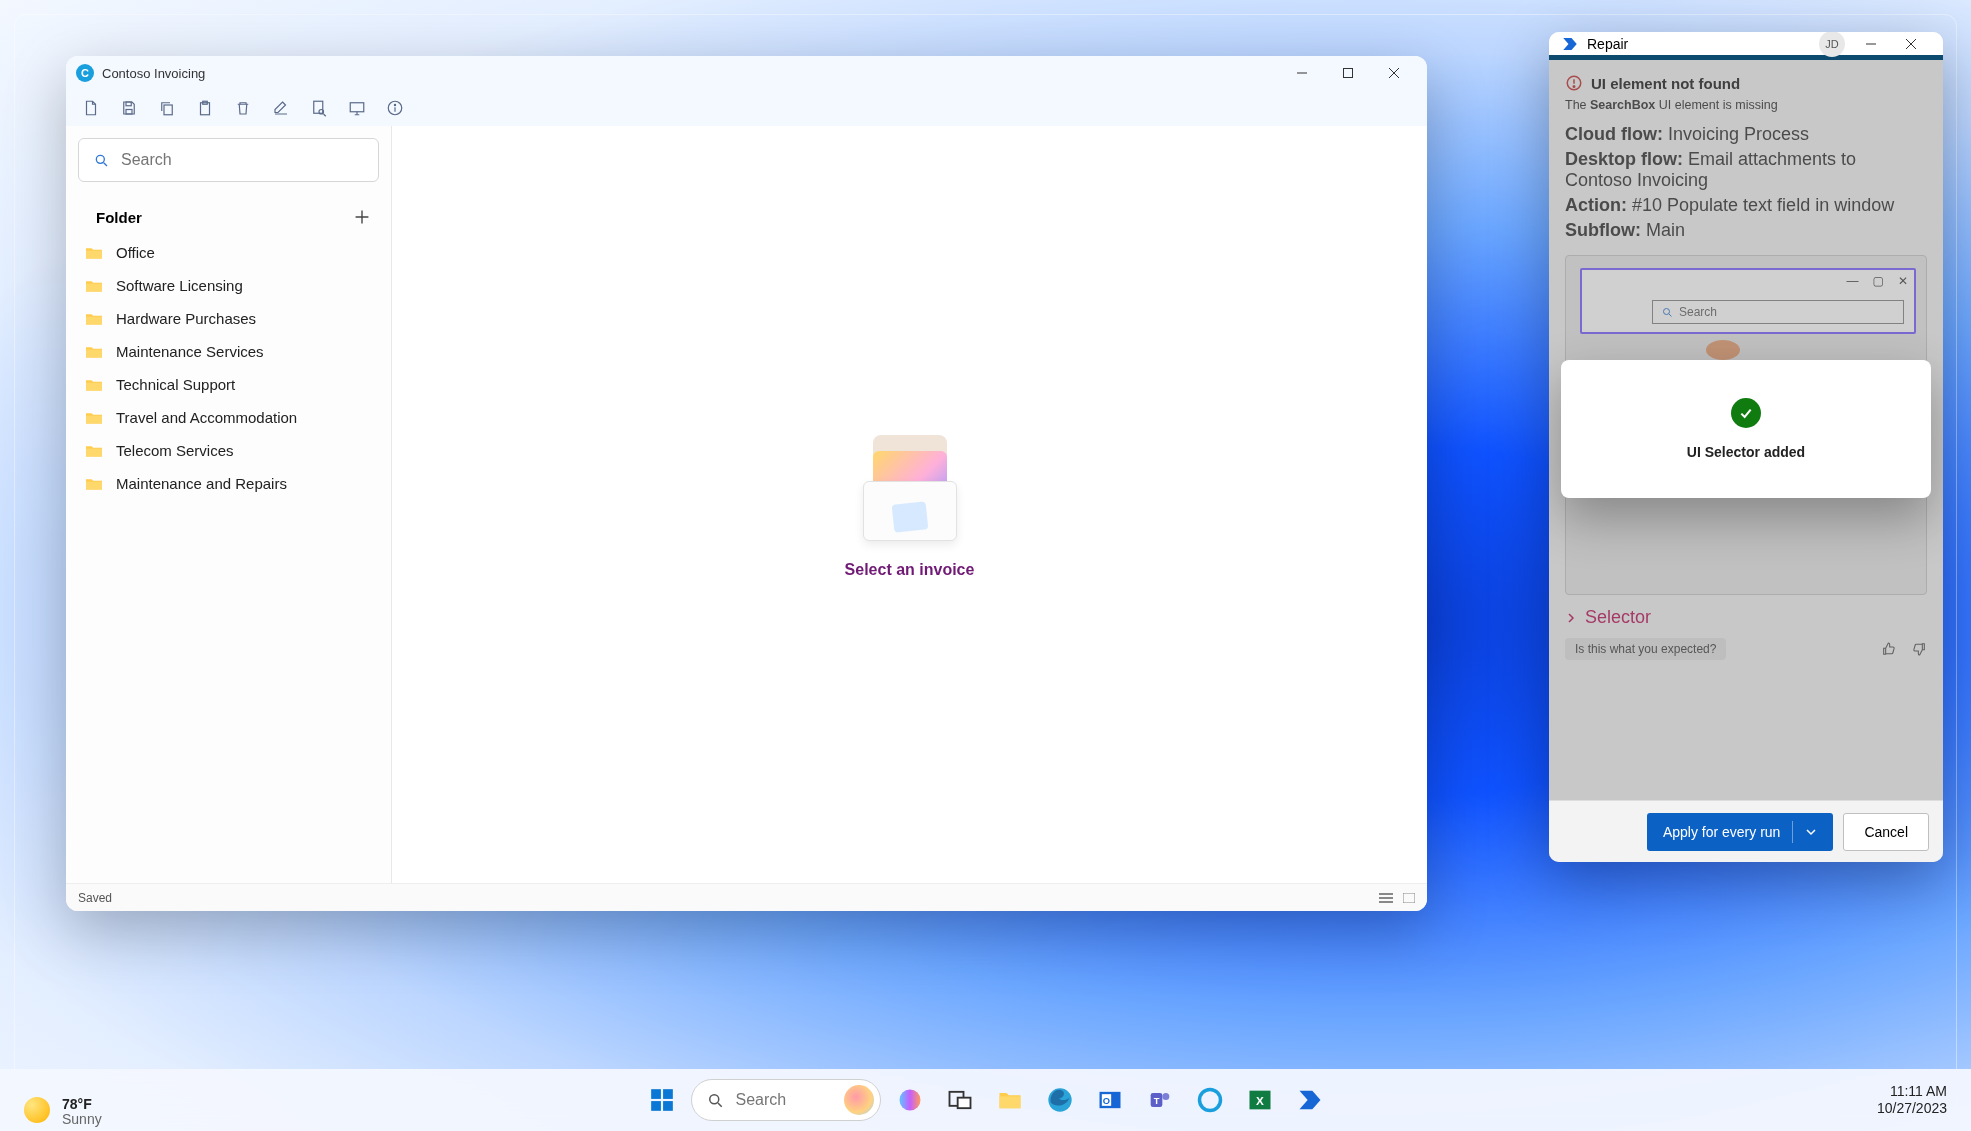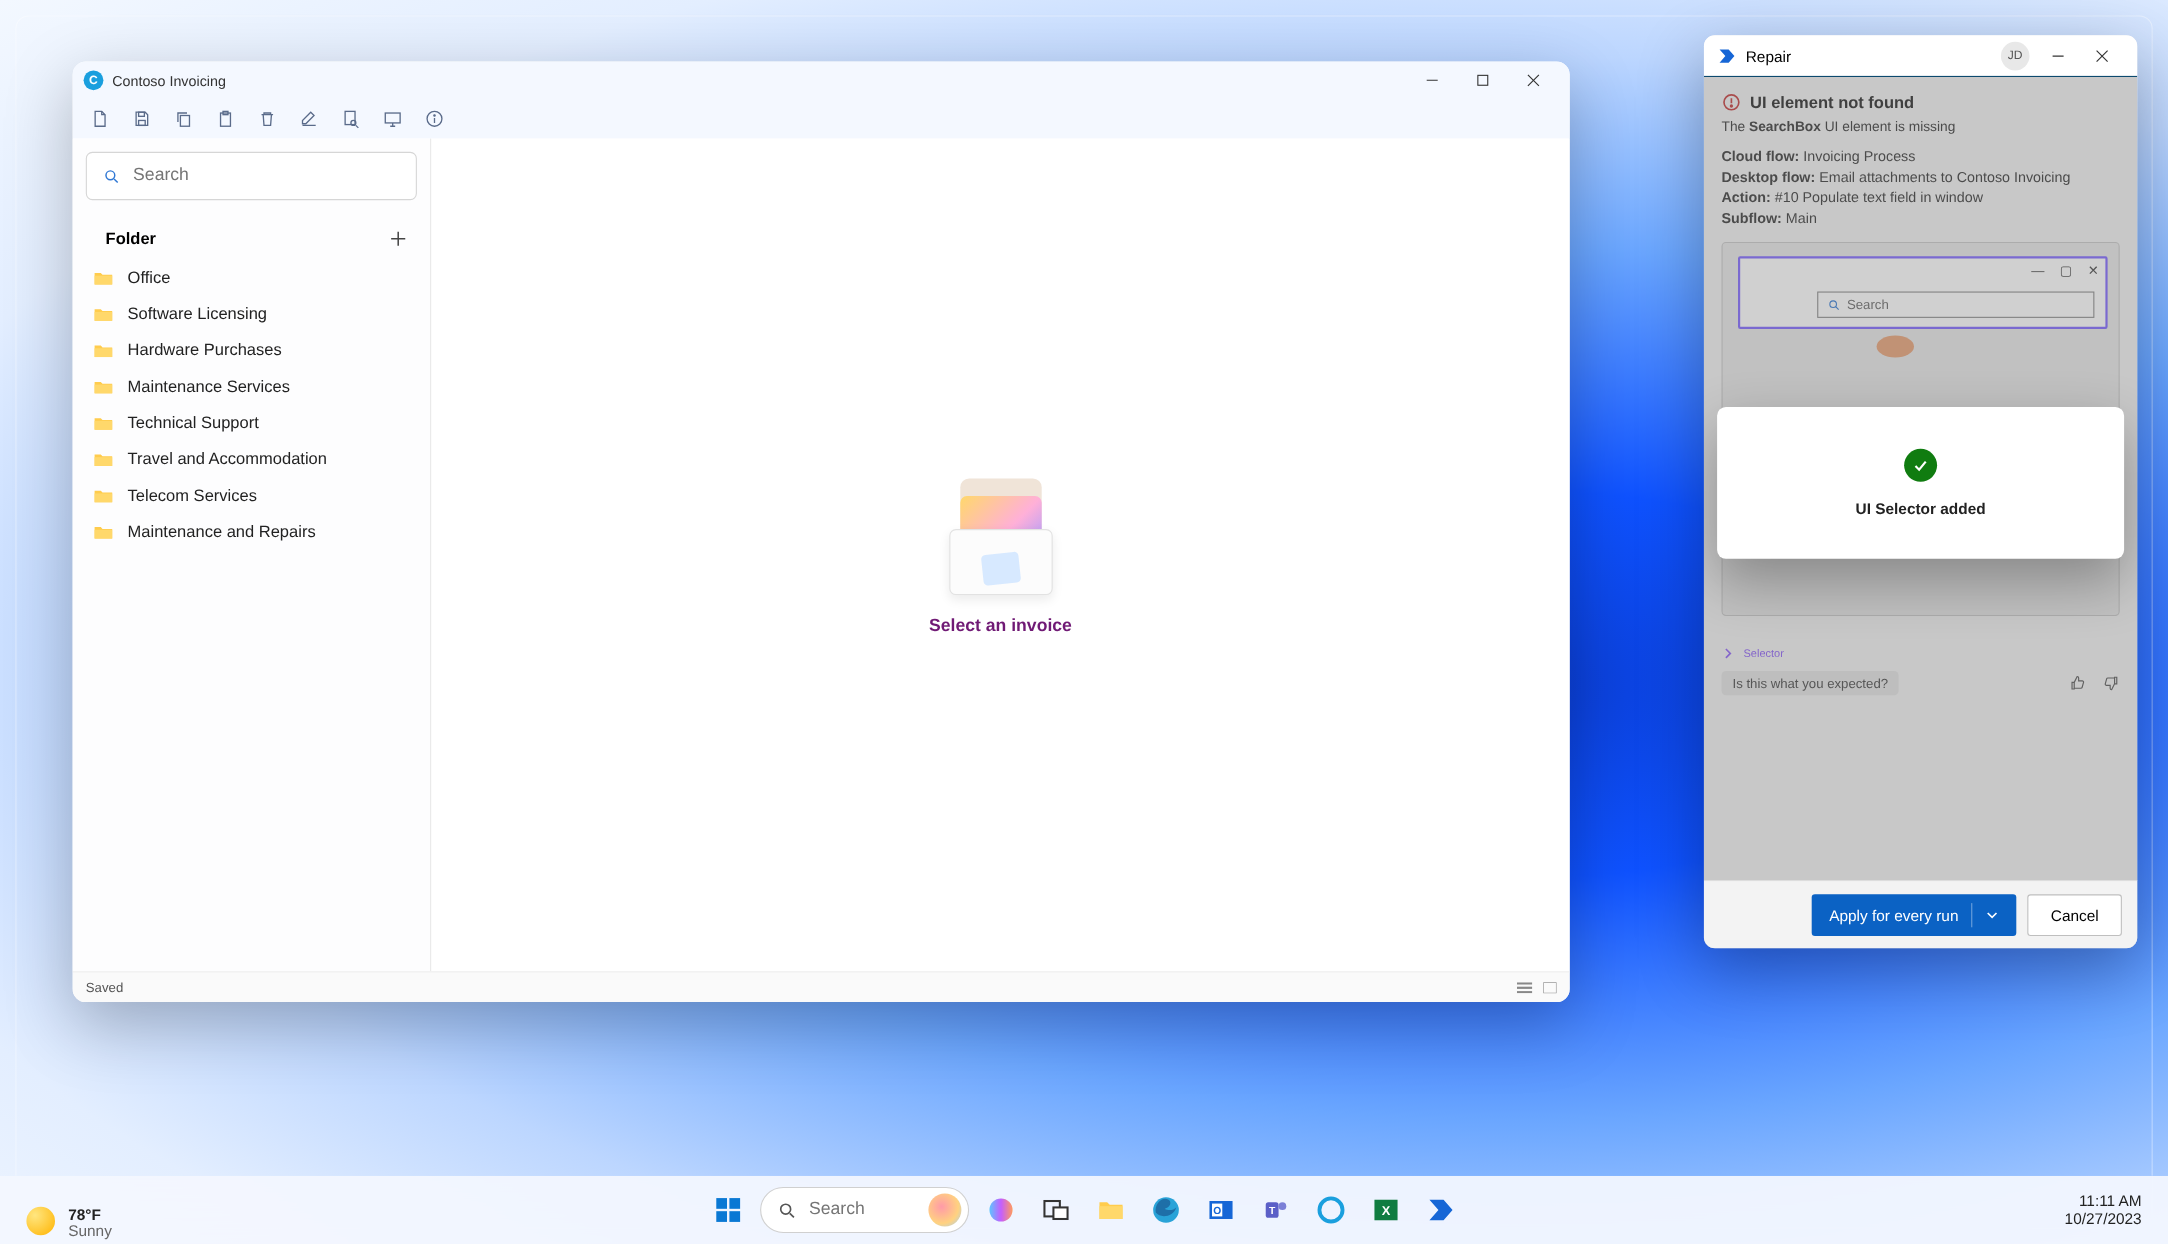--- a/index.html
+++ b/index.html
@@ -55,38 +55,38 @@
   .ph-front { position:absolute; bottom:0; left:8px; width:94px; height:60px; background:#fcfcfc; border:1px solid #e2e2e2; border-radius:6px; box-shadow:0 4px 10px rgba(0,0,0,0.08); }
   .ph-doc { position:absolute; top:20px; left:18px; width:74px; height:50px; background:linear-gradient(135deg,#ffd86b,#ffb0d8 60%,#a69bff); border-radius:6px; }
   .ph-note { position:absolute; bottom:10px; left:38px; width:34px; height:28px; background:#d7e9ff; border-radius:4px; transform:rotate(-6deg); }
   .placeholder-text { font-size:16px; font-weight:600; color:#701a75; }
 
   .statusbar { height:28px; background:#fafafa; border-top:1px solid #eee; display:flex; align-items:center; padding:0 12px; font-size:12px; color:#555; }
   .statusbar .sb-right { margin-left:auto; display:flex; gap:10px; }
 
   
   .repair-panel { position:absolute; right:28px; top:32px; width:394px; height:830px; background:#f3f3f3; border-radius:10px; box-shadow:0 20px 60px rgba(0,0,0,0.3); display:flex; flex-direction:column; overflow:hidden; }
-  .repair-title { height:38px; background:#fff; display:flex; align-items:center; padding:0 12px; font-size:14px; border-bottom:1px solid #0c4a6e; }
+  .repair-title { height:28px; background:#fff; display:flex; align-items:center; padding:0 12px; font-size:14px; border-bottom:5px solid #0c4a6e; }
   .repair-title .pa-icon { width:18px; height:18px; margin-right:8px; }
   .repair-title .avatar { margin-left:auto; width:26px; height:26px; border-radius:50%; background:#e8e8e8; font-size:11px; display:flex; align-items:center; justify-content:center; color:#555; margin-right:6px;}
   .repair-title .win-btn { width:40px; height:38px; }
   .repair-body-wrap { position:relative; flex:1; }
   .repair-body { position:absolute; inset:0; padding:14px 16px; display:flex; flex-direction:column; }
   .repair-scrim { position:absolute; inset:0; background:rgba(120,120,120,0.35); }
   .error-line { display:flex; align-items:center; gap:8px; font-weight:600; font-size:15px; color:#222; }
   .error-icon { width:18px; height:18px; color:#c43535; }
   .error-desc { font-size:12.5px; color:#333; margin:6px 0 10px 0; }
-  .kv { font-size:13px; color:#333; margin:2px 0; }
+  .kv { font-size:18px; color:#333; margin:2px 0; }
   .kv b { font-weight:600; }
   .preview-card { margin-top:12px; border:1px solid #c8c8c8; border-radius:4px; background:#e8e8e8; height:340px; position:relative; overflow:hidden; }
   .preview-inner { position:absolute; top:12px; left:14px; right:10px; background:#fff; border:2px solid #7b61ff; height:66px; border-radius:2px; }
   .preview-inner .pi-controls { position:absolute; top:4px; right:6px; display:flex; gap:14px; font-size:12px; color:#444;}
   .preview-search { position:absolute; bottom:8px; right:10px; left:70px; height:24px; border:1px solid #888; background:#fff; display:flex; align-items:center; gap:6px; padding:0 8px; font-size:12px; color:#666; }
   .preview-avatar { position:absolute; top:84px; left:140px; width:34px; height:20px; border-radius:50%; background:#e8a074; }
-  .selector-row { display:flex; align-items:center; gap:8px; font-size:10px; margin-top:28px; color:#8b5cf6; }
+  .selector-row { display:flex; align-items:center; gap:8px; font-size:18px; margin-top:12px; color:#be185d; }
   .selector-row .chev { width:12px; height:12px; }
   .feedback-row { display:flex; align-items:center; margin-top:10px; }
   .feedback-pill { background:#e4e4e4; border-radius:4px; padding:4px 10px; font-size:12px; color:#444; }
   .feedback-icons { margin-left:auto; display:flex; gap:14px; color:#555; }
   .repair-footer { position:absolute; bottom:0; left:0; right:0; height:62px; background:#f3f3f3; display:flex; align-items:center; justify-content:flex-end; gap:10px; padding:0 14px; border-top:1px solid #ddd; }
   .btn-primary { background:#0b62c4; color:#fff; border:none; height:38px; padding:0 16px; font-size:14px; display:flex; align-items:center; gap:12px; border-radius:3px; }
   .btn-primary .divider { width:1px; height:22px; background:rgba(255,255,255,0.4); }
   .btn-secondary { background:#fff; border:1px solid #bfbfbf; height:38px; padding:0 20px; font-size:14px; border-radius:3px; }
 
   .toast { position:absolute; left:50%; transform:translateX(-50%); top:300px; width:370px; background:#fff; border-radius:8px; box-shadow:0 20px 50px rgba(0,0,0,0.3); padding:38px 20px; display:flex; flex-direction:column; align-items:center; gap:16px; z-index:10; }

